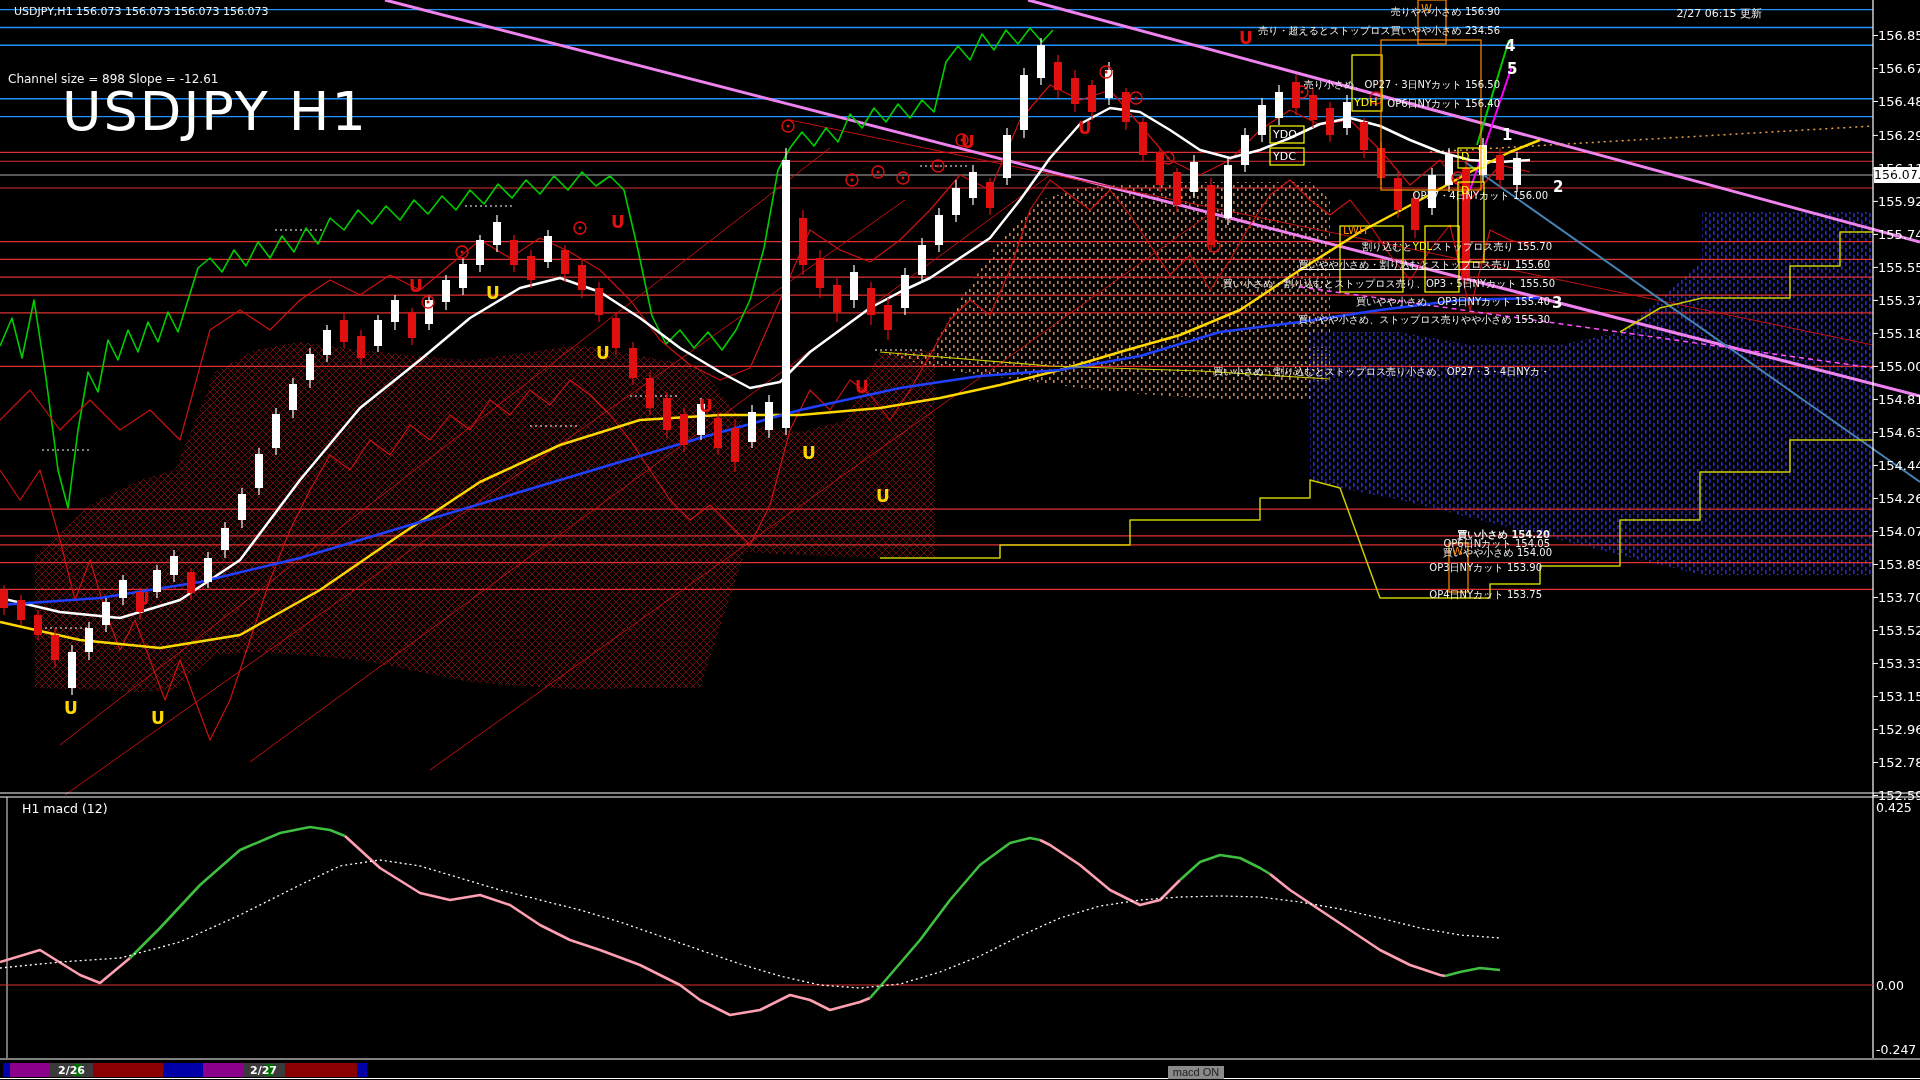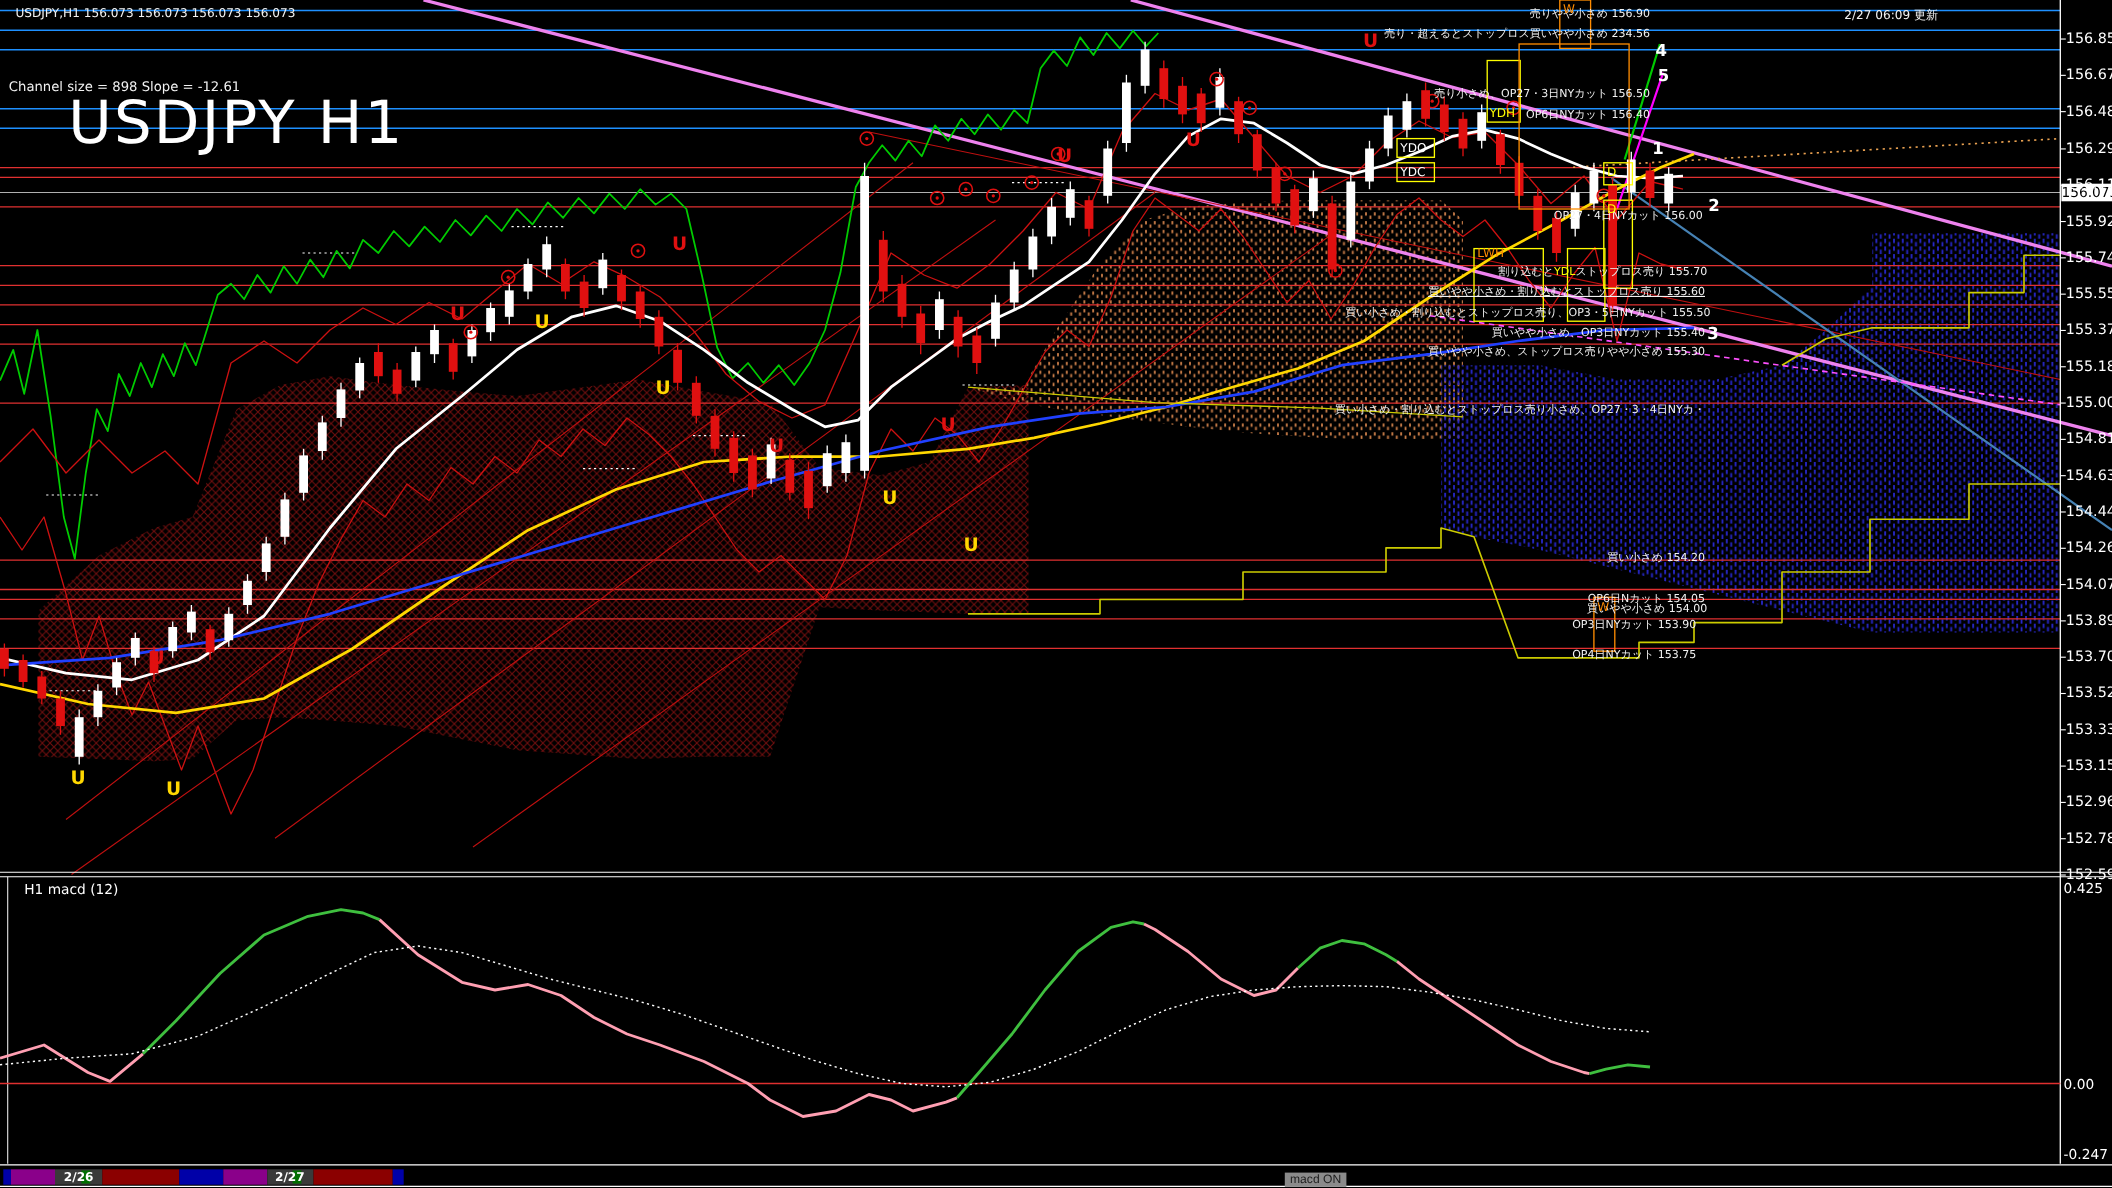--- a/index.html
+++ b/index.html
@@ -381,36 +381,36 @@
         <rect x="285" y="1063" width="72" height="14" fill="#8b0000"></rect>
         <rect x="357" y="1063" width="10" height="14" fill="#0000a8"></rect>
         <rect x="74" y="1064" width="8" height="12" fill="#006e00"></rect>
         <rect x="266" y="1064" width="8" height="12" fill="#006e00"></rect>
       </g>
   </svg>
 
   <div class="txt hdr" style="left:14px;top:5px;">USDJPY,H1  156.073 156.073 156.073 156.073</div>
   <div class="txt chinfo" style="left:8px;top:72px;">Channel size = 898 Slope = -12.61</div>
   <div class="txt watermark" style="left:62px;top:80px;">USDJPY H1</div>
-  <div class="txt hdr" style="right:158px;top:6px;">2/27 06:09 更新</div>
+  <div class="txt hdr" style="right:158px;top:6px;">2/27 06:15 更新</div>
 
   <div class="pricebox" style="top:167px;">156.073</div>
 
   <div id="ann-layer">
       <div class="ann" style="right: 420px; top: 5px;">売りやや小さめ 156.90</div>
       <div class="ann" style="right: 420px; top: 24px;">売り・超えるとストップロス買いやや小さめ 234.56</div>
       <div class="ann" style="right: 420px; top: 78px;">売り小さめ、OP27・3日NYカット 156.50</div>
       <div class="ann" style="right: 420px; top: 97px;">OP6日NYカット 156.40</div>
       <div class="ann" style="right: 372px; top: 189px;">OP27・4日NYカット 156.00</div>
       <div class="ann" style="right: 370px; top: 258px; text-decoration: underline;">買いやや小さめ・割り込むとストップロス売り 155.60</div>
       <div class="ann" style="right: 365px; top: 277px;">買い小さめ・割り込むとストップロス売り、OP3・5日NYカット 155.50</div>
       <div class="ann" style="right: 370px; top: 295px;">買いやや小さめ、OP3日NYカット 155.40</div>
       <div class="ann" style="right: 370px; top: 313px;">買いやや小さめ、ストップロス売りやや小さめ 155.30</div>
       <div class="ann" style="right: 370px; top: 365px;">買い小さめ・割り込むとストップロス売り小さめ、OP27・3・4日NYカ・</div>
-      <div class="ann" style="right: 370px; top: 500px;">買い小さめ 154.20</div>
+      <div class="ann" style="right: 370px; top: 528px; font-weight: bold;">買い小さめ 154.20</div>
       <div class="ann" style="right: 370px; top: 537px;">OP6日Nカット 154.05</div>
       <div class="ann" style="right: 368px; top: 546px;">買いやや小さめ 154.00</div>
       <div class="ann" style="right: 378px; top: 561px;">OP3日NYカット 153.90</div>
       <div class="ann" style="right: 378px; top: 588px;">OP4日NYカット 153.75</div>
       <div class="ann" style="right: 368px; top: 240px;"><span style="color: rgb(242, 242, 242);">割り込むと</span><span style="color: rgb(255, 255, 0);">YDL</span><span style="color: rgb(242, 242, 242);">ストップロス売り 155.70</span></div>
     </div>
 
   <div class="mlab" style="left:8px;top:801px;margin-left:14px;">H1  macd (12)</div>
   <button class="macd-btn" style="border:none;padding:0;cursor:pointer;">macd ON</button>
 <div class="axlab" style="left:1878px;top:28.491200000003147px;">156.855</div>

